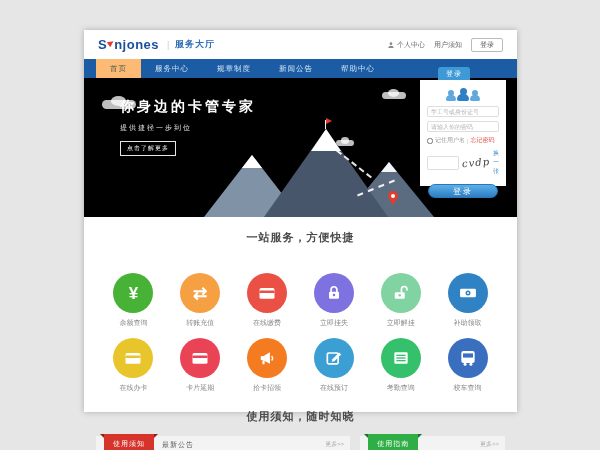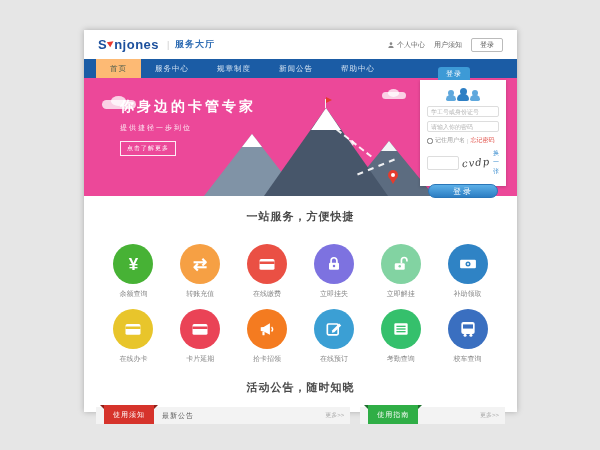--- a/index.html
+++ b/index.html
@@ -16,21 +16,21 @@
   .hdr-right svg{width:8px;height:8px;vertical-align:-1px}
   .hdr-link{display:flex;align-items:center;gap:2px}
   .hdr-login{border:1px solid #bbb;border-radius:2px;padding:1px 8px;color:#555}
 
   
   .nav{height:19px;background:#1b5ca5;display:flex;padding-left:12px}
   .nav-item{color:#d8e6f4;font-size:7.5px;line-height:19px;padding:0 14px;letter-spacing:1px}
   .nav-item.active{background:#fdba74;color:#44584a}
 
   
-  .hero{position:relative;height:118px;background:#ec4899;overflow:hidden}
+  .hero{position:relative;height:139px;background:#000000;overflow:hidden}
   .hero-text{position:absolute;left:36px;top:20px;color:#fff;z-index:3}
   .hero-title{font-size:14px;font-weight:bold;letter-spacing:3px}
   .hero-sub{font-size:7px;opacity:.9;margin-top:7px;letter-spacing:2px}
   .hero-cta{display:inline-block;margin-top:8px;font-size:6px;border:1px solid rgba(255,255,255,.9);padding:2px 6px;letter-spacing:1px;color:#fff}
   .mtns{position:absolute;left:110px;bottom:0;width:240px;height:100px}
   .peak,.cap{position:absolute;bottom:0;width:0;height:0}
   .peak-left{left:10px;border-left:48px solid transparent;border-right:48px solid transparent;border-bottom:62px solid #8093a6}
   .cap-left{left:48px;bottom:49px;border-left:10px solid transparent;border-right:10px solid transparent;border-bottom:13px solid #fff}
   .peak-right{left:150px;border-left:45px solid transparent;border-right:45px solid transparent;border-bottom:55px solid #5c6c80}
   .cap-right{left:187px;bottom:45px;border-left:8px solid transparent;border-right:8px solid transparent;border-bottom:10px solid #f2f5f7}
@@ -65,21 +65,21 @@
   .lg-row input{width:6px;height:6px;margin:0}
   .forgot{color:#e25048}
   .sep{color:#ccc}
   .cap-row{display:flex;align-items:center;gap:3px}
   .cap-input{width:26px;height:10px;border:1px solid #ddd;border-radius:2px}
   .cap-text{font-family:"DejaVu Serif",serif;font-style:italic;font-size:10px;color:#3a3a3a;transform:rotate(-5deg);letter-spacing:1px}
   .cap-refresh{font-size:6px;color:#3d8fd0}
   .lg-btn{display:block;width:70px;height:14px;margin:8px auto 0;background:linear-gradient(#5cb0e8,#2d7ec3);border:1px solid #2a76b8;border-radius:8px;color:#fff;font-size:8px;line-height:12px;text-align:center;letter-spacing:2px}
 
   
-  .svc-title{text-align:center;font-size:11px;color:#4a4a4a;letter-spacing:1px;margin:13px 0 20px;font-weight:bold}
+  .svc-title{text-align:center;font-size:11px;color:#4a4a4a;letter-spacing:1px;margin:13px 0 28px;font-weight:bold}
   .svc-row{display:flex;padding:0 16px;margin-bottom:10px}
   .svc-cell{flex:1;text-align:center}
   .circle{width:40px;height:40px;border-radius:50%;margin:0 auto;display:flex;align-items:center;justify-content:center}
   .circle .glyph{color:#fff;font-size:17px;font-weight:bold;line-height:1}
   .circle svg{width:20px;height:20px}
   .svc-label{display:block;margin-top:5px;font-size:7px;color:#888}
   .svc-more{display:block;width:max-content;margin:4px auto 0;background:#f57a1f;color:#fff;font-size:8px;padding:3px 12px;border-radius:2px;border:none;letter-spacing:1px}
 
   
   .ann-title{text-align:center;font-size:11px;color:#4a4a4a;letter-spacing:1px;margin:16px 0 12px;font-weight:bold}
@@ -294,21 +294,21 @@
               <circle cx="8.5" cy="19.5" r="1.8" fill="#fff"></circle>
               <circle cx="15.5" cy="19.5" r="1.8" fill="#fff"></circle>
             </svg>
           </div>
     <span class="svc-label">校车查询</span>
   </div>
       </div>
   </div>
 
   <div>
-    <div class="ann-title">活动公告，随时知晓</div>
+    <div class="ann-title">使用须知，随时知晓</div>
     <div class="ann-row">
       <div class="ann-group g-left">
         <span class="ribbon red">使用须知</span>
         <span class="ann-link">最新公告</span>
         <span class="ann-more">更多&gt;&gt;</span>
       </div>
       <div class="ann-group g-right">
         <span class="ribbon green">使用指南</span>
         <span class="ann-more">更多&gt;&gt;</span>
       </div>

